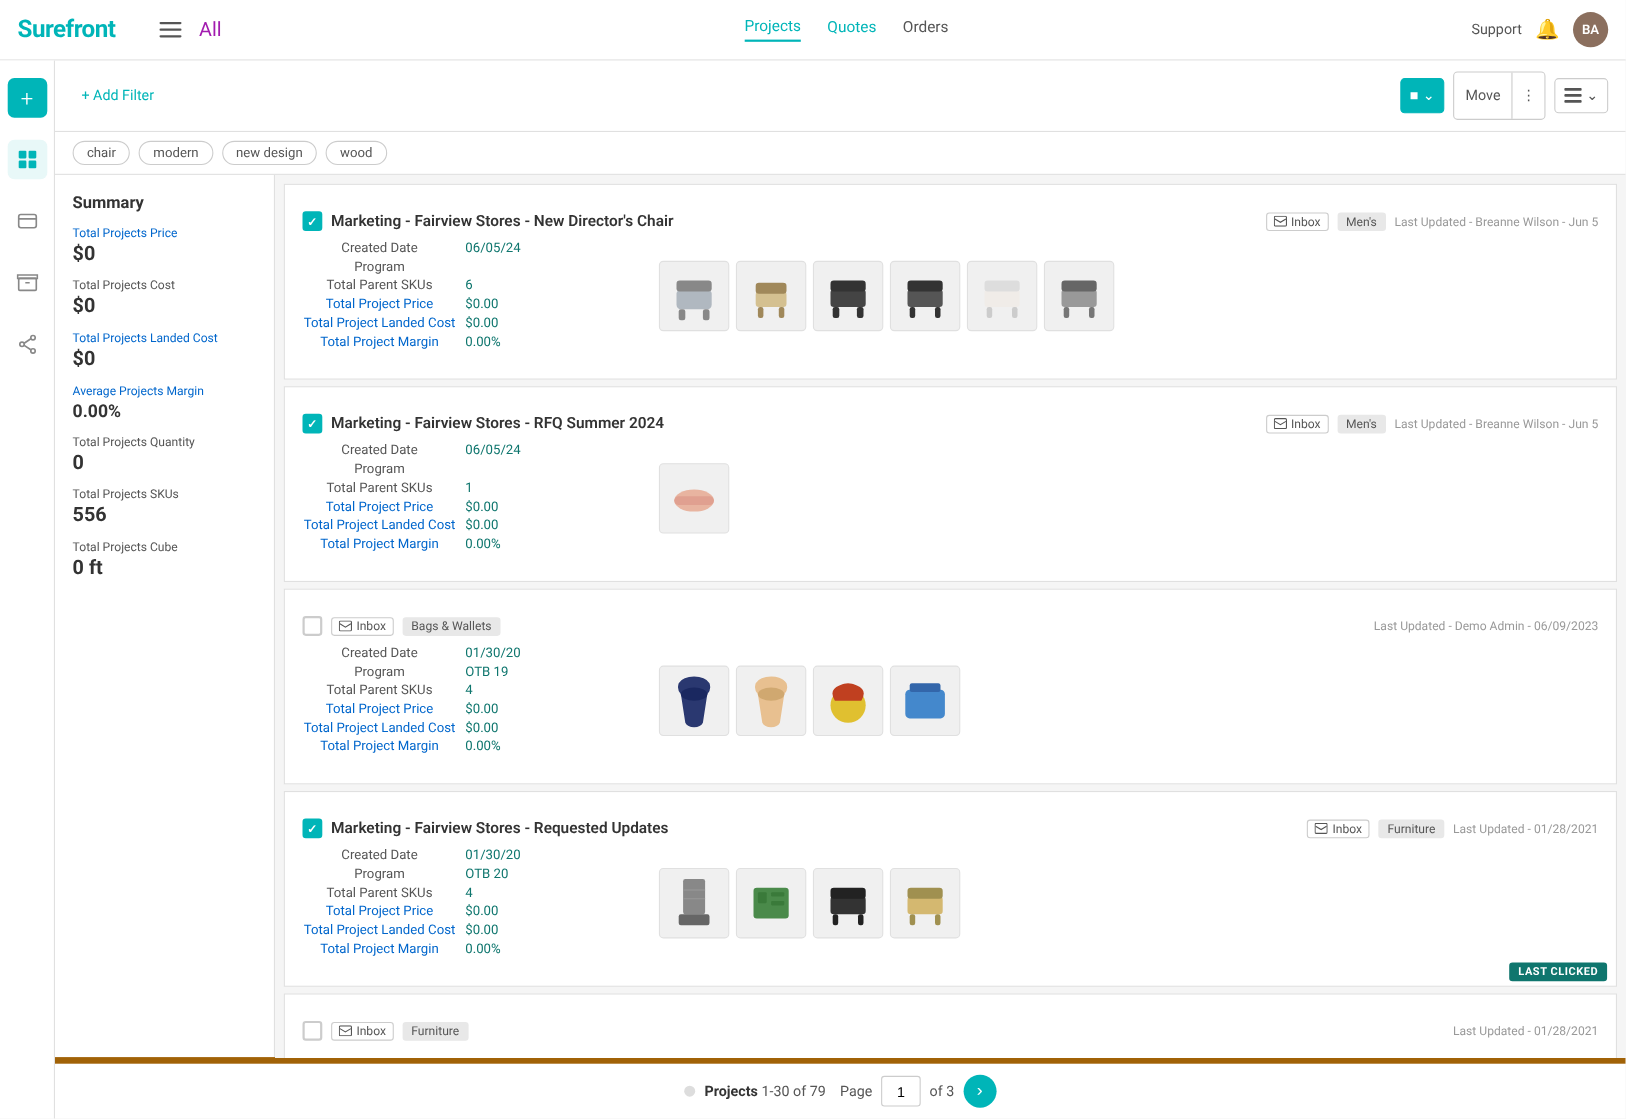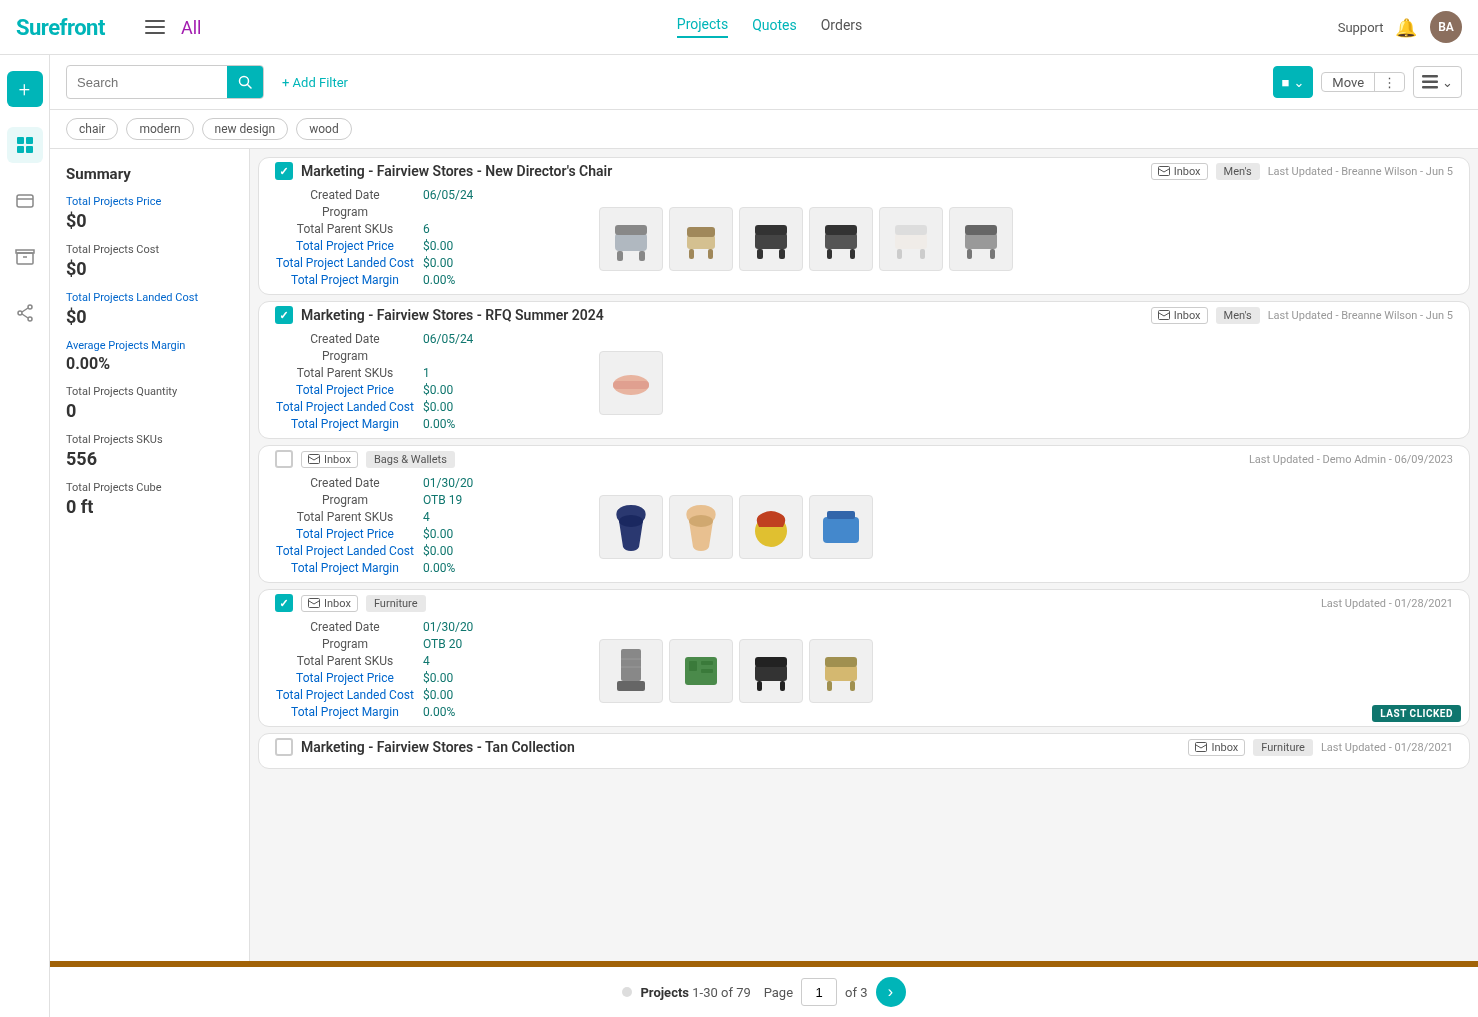--- a/index.html
+++ b/index.html
@@ -33,21 +33,21 @@
 
     
     .toolbar { background: #fff; padding: 10px 16px; border-bottom: 1px solid #e0e0e0; display: flex; align-items: center; gap: 10px; }
     .search-box { display: flex; align-items: center; border: 1px solid #ccc; border-radius: 4px; overflow: hidden; height: 34px; }
     .search-box input { border: none; outline: none; padding: 0 10px; font-size: 13px; width: 160px; }
     .search-btn { background: #00b5b8; border: none; height: 34px; width: 36px; display: flex; align-items: center; justify-content: center; cursor: pointer; color: white; font-size: 14px; }
     .add-filter-btn { display: flex; align-items: center; gap: 4px; color: #00b5b8; font-size: 13px; cursor: pointer; padding: 6px 8px; }
     .toolbar-right { margin-left: auto; display: flex; align-items: center; gap: 8px; }
     .icon-btn { height: 32px; min-width: 32px; border: 1px solid #ccc; background: #fff; border-radius: 4px; display: flex; align-items: center; justify-content: center; cursor: pointer; font-size: 13px; color: #555; gap: 4px; padding: 0 8px; }
     .icon-btn.teal { background: #00b5b8; border-color: #00b5b8; color: white; }
-    .move-btn { height: 20px; border: 1px solid #ccc; background: #fff; border-radius: 4px; display: flex; align-items: center; cursor: pointer; font-size: 13px; color: #555; }
+    .move-btn { height: 44px; border: 1px solid #ccc; background: #fff; border-radius: 4px; display: flex; align-items: center; cursor: pointer; font-size: 13px; color: #555; }
     .move-btn-text { padding: 0 10px; border-right: 1px solid #ccc; height: 100%; display: flex; align-items: center; }
     .move-btn-arrow { padding: 0 8px; height: 100%; display: flex; align-items: center; }
 
     
     .filter-tags { background: #fff; padding: 8px 16px; border-bottom: 1px solid #e0e0e0; display: flex; gap: 8px; align-items: center; }
     .filter-tag { border: 1px solid #ccc; border-radius: 20px; padding: 3px 12px; font-size: 12px; color: #555; cursor: pointer; }
 
     
     .body-split { display: flex; flex: 1; overflow: hidden; }
 
@@ -57,21 +57,21 @@
     .summary-item { margin-bottom: 12px; }
     .summary-label { font-size: 11px; color: #0066cc; margin-bottom: 2px; }
     .summary-label.black { color: #555; }
     .summary-value { font-size: 18px; font-weight: 700; color: #333; }
     .summary-value.small { font-size: 16px; }
 
     
     .projects-list { flex: 1; overflow-y: auto; background: #f5f5f5; padding: 8px; display: flex; flex-direction: column; gap: 6px; }
 
     
-    .project-card { background: #fff; border-radius: 11px; border: 1px solid #e0e0e0; padding: 4px 16px; position: relative; }
+    .project-card { background: #fff; border-radius: 0; border: 1px solid #e0e0e0; padding: 24px 16px; position: relative; }
     .project-header { display: flex; align-items: center; gap: 8px; margin-bottom: 8px; }
     .project-checkbox { width: 18px; height: 18px; border: 2px solid #ccc; border-radius: 3px; cursor: pointer; flex-shrink: 0; display: flex; align-items: center; justify-content: center; }
     .project-checkbox.checked { background: #00b5b8; border-color: #00b5b8; }
     .project-checkbox.checked::after { content: '✓'; color: white; font-size: 11px; font-weight: 700; }
     .project-title { font-size: 14px; font-weight: 600; color: #333; flex: 1; }
     .inbox-tag { display: flex; align-items: center; gap: 4px; font-size: 11px; color: #555; border: 1px solid #ccc; border-radius: 3px; padding: 1px 6px; }
     .category-tag { font-size: 11px; color: #555; background: #e8e8e8; border-radius: 3px; padding: 2px 8px; text-align: center; }
     .last-updated { font-size: 11px; color: #999; margin-left: auto; }
     .project-body { display: flex; gap: 24px; }
     .project-meta { min-width: 300px; }
@@ -148,29 +148,20 @@
         <circle cx="15" cy="16" r="2" stroke="#888" stroke-width="1.5"></circle>
         <circle cx="5" cy="10" r="2" stroke="#888" stroke-width="1.5"></circle>
         <path d="M7 9l6-4M7 11l6 4" stroke="#888" stroke-width="1.5"></path>
       </svg>
     </div>
   </div>
 
   <div class="content-area">
 
     <div class="toolbar">
-      <div class="search-box">
-        <input type="text" placeholder="Search" style="">
-        <button class="search-btn">
-          <svg width="14" height="14" viewBox="0 0 14 14" fill="none">
-              <circle cx="6" cy="6" r="4.5" stroke="white" stroke-width="1.5"></circle>
-              <path d="M9.5 9.5L13 13" stroke="white" stroke-width="1.5" stroke-linecap="round"></path>
-            </svg>
-        </button>
-      </div>
       <div class="add-filter-btn">
         <span>+ Add Filter</span>
       </div>
       <div class="toolbar-right">
         <div class="icon-btn teal">
           <span>■</span>
           <span>⌄</span>
         </div>
         <div class="move-btn">
           <span class="move-btn-text">Move</span>
@@ -443,20 +434,21 @@
                     <rect x="12" y="10" width="28" height="8" rx="2" fill="#3366aa"></rect>
                   </svg>
               </div>
             </div>
           </div>
         </div>
 
         <div class="project-card">
           <div class="project-header">
             <div class="project-checkbox checked"></div>
+            <span class="project-title">Marketing - Fairview Stores - Requested Updates</span>
             <div class="inbox-tag">
               <svg width="12" height="10" viewBox="0 0 12 10" fill="none">
                   <rect x="0.5" y="0.5" width="11" height="9" rx="1" stroke="#555" stroke-width="1"></rect>
                   <path d="M1 3l5 3 5-3" stroke="#555" stroke-width="1"></path>
                 </svg>
               <span>Inbox</span>
             </div>
             <span class="category-tag">Furniture</span>
             <span class="last-updated">Last Updated - 01/28/2021</span>
           </div>
@@ -521,21 +513,20 @@
                   </svg>
               </div>
             </div>
           </div>
           <div class="last-clicked-badge">LAST CLICKED</div>
         </div>
 
         <div class="project-card">
           <div class="project-header">
             <div class="project-checkbox"></div>
-            <span class="project-title">Marketing - Fairview Stores - Tan Collection</span>
             <div class="inbox-tag">
               <svg width="12" height="10" viewBox="0 0 12 10" fill="none">
                   <rect x="0.5" y="0.5" width="11" height="9" rx="1" stroke="#555" stroke-width="1"></rect>
                   <path d="M1 3l5 3 5-3" stroke="#555" stroke-width="1"></path>
                 </svg>
               <span>Inbox</span>
             </div>
             <span class="category-tag">Furniture</span>
             <span class="last-updated">Last Updated - 01/28/2021</span>
           </div>

